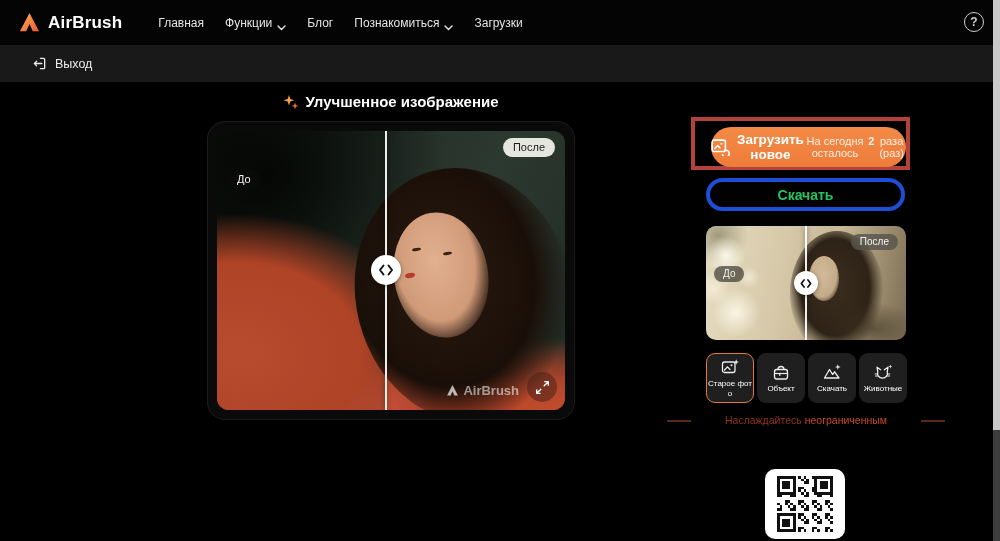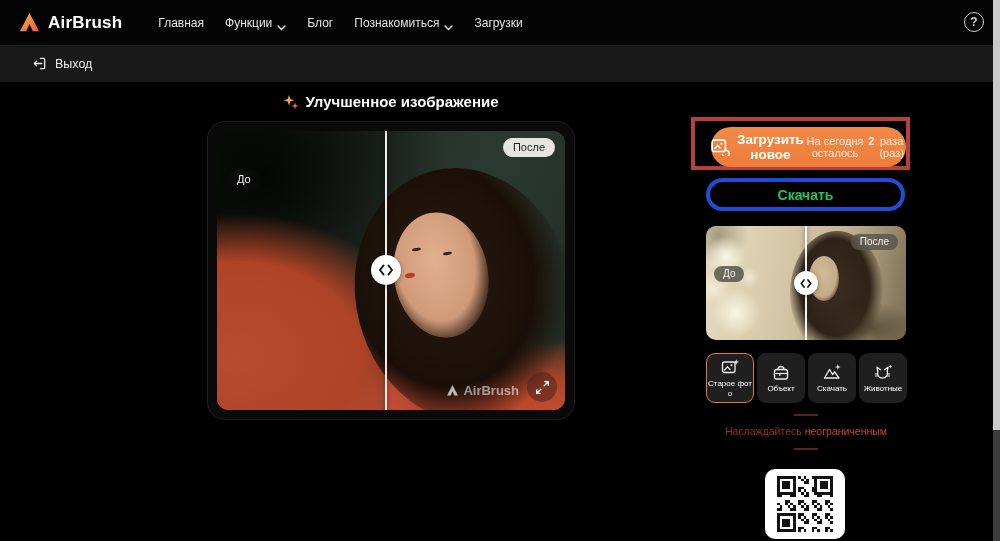--- a/index.html
+++ b/index.html
@@ -97,21 +97,21 @@
   .pv-pill { top:8px; font-size:10px; padding:2px 9px 3px; }
 
   .categories { position:absolute; left:706px; top:353px; display:flex; gap:3px; }
   .cat-btn { width:48px; height:50px; background:#1f1f1f; border:1.5px solid transparent; border-radius:9px;
              display:flex; flex-direction:column; align-items:center; justify-content:center; gap:2px;
              cursor:pointer; padding:2px 1px; }
   .cat-btn.selected { border-color:#e07a3c; }
   .cat-label { color:#fff; font-size:8px; line-height:9.5px; text-align:center; word-break:break-all; }
 
   .promo { position:absolute; left:666px; top:414px; width:280px; display:flex; align-items:center;
-           justify-content:center; gap:9px;flex-direction:column; }
+           justify-content:center; gap:9px; }
   .promo-dash { width:24px; height:2px; background:#55281c; flex:none; }
   .promo-text { text-align:center; font-size:10.5px; line-height:13.5px; color:#c74822; width:212px; }
   .promo-text .dk { color:#93331e; margin-right:3px; }
 
   .qr-card { position:absolute; left:765px; top:469px; width:80px; height:70px; background:#fff;
              border-radius:10px; display:flex; align-items:center; justify-content:center; }
 
   
   .scrollbar { position:absolute; right:0; top:0; width:7px; height:541px; background:#3c3c3c; }
   .scroll-thumb { position:absolute; top:0; left:0; width:7px; height:430px; background:#c9c9c9; cursor:pointer; }

